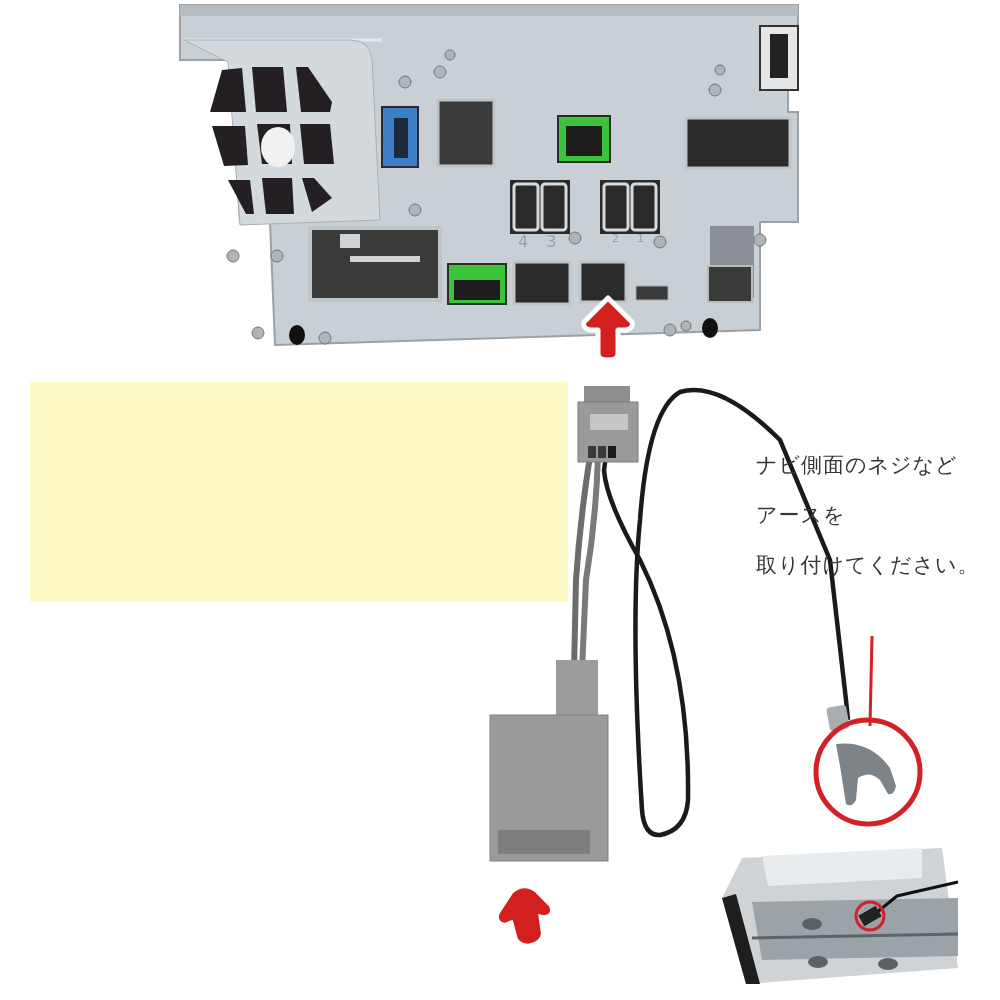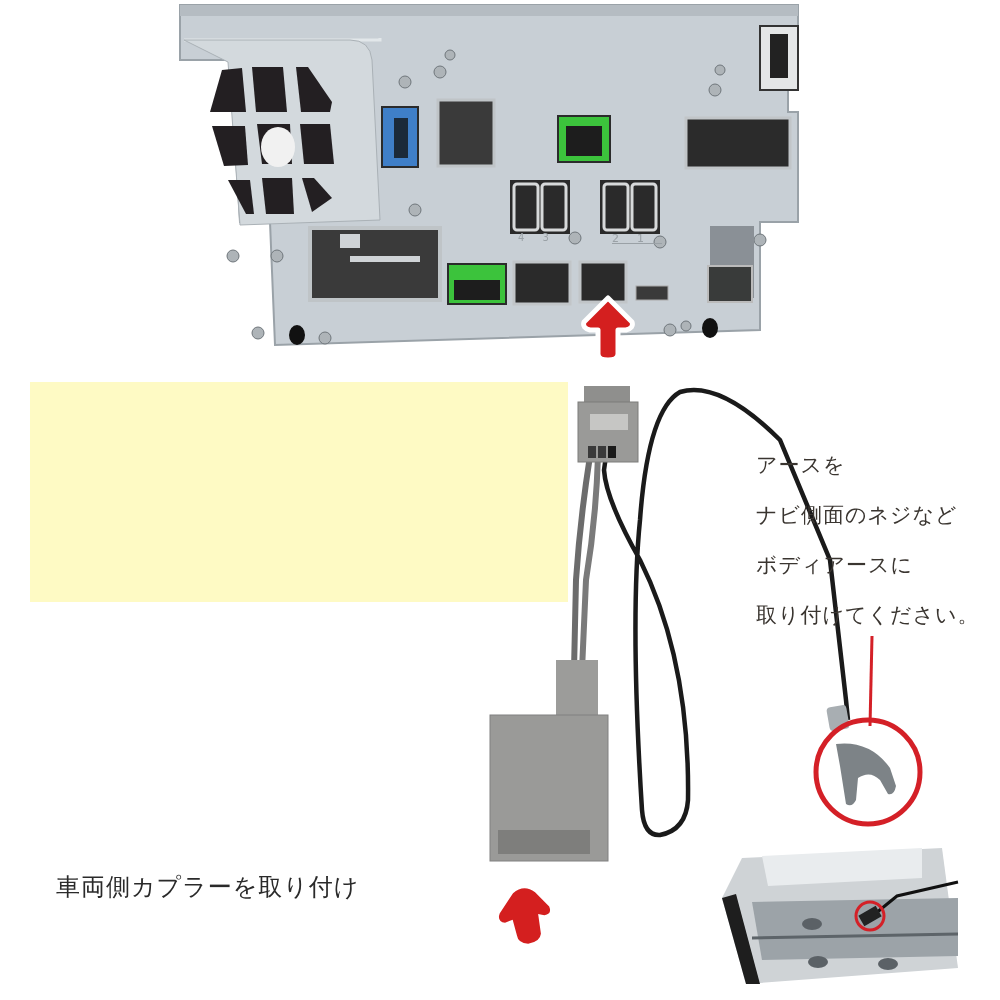--- a/index.html
+++ b/index.html
@@ -115,24 +115,24 @@
     <rect x="466" y="286" width="32" height="14" fill="#3a3a3a" stroke="#aaa"></rect>
 
     <rect x="540" y="226" width="44" height="72" fill="#8a9096"></rect>
     <rect x="538" y="266" width="44" height="36" fill="#393b3a" stroke="#bbb" stroke-width="2"></rect>
 
     <ellipse cx="127" cy="335" rx="8" ry="10" fill="#111"></ellipse>
     <ellipse cx="540" cy="328" rx="8" ry="10" fill="#111"></ellipse>
   </svg>
 </div>
 
-<span class="abs" style="left:518px;top:232px;font-size:10px;color:#9aa1a6;letter-spacing:18px;z-index:1;">
+<span class="abs" style="left:518px;top:232px;font-size:16px;color:#9aa1a6;letter-spacing:18px;z-index:1;">
   <span>4</span><span>3</span>
 </span>
-<span class="abs" style="left:612px;top:232px;font-size:11px;color:#9aa1a6;letter-spacing:18px;z-index:1;text-decoration:underline;">
+<span class="abs" style="left:612px;top:232px;font-size:11px;color:#9aa1a6;letter-spacing:18px;z-index:1;">
   <span>2</span><span>1</span>
 </span>
 
 <div class="abs arrow-up" style="left:578px;top:294px;width:60px;height:68px;">
   <svg viewBox="0 0 60 68" width="60" height="68">
     <path d="M30 4 L54 28 Q56 34 48 36 L40 36 L40 60 Q40 66 30 66 Q20 66 20 60 L20 36 L12 36 Q4 34 6 28 Z" fill="#d41f1f" stroke="#ffffff" stroke-width="5" stroke-linejoin="round"></path>
   </svg>
 </div>
 
 <div class="abs note-box">
@@ -177,27 +177,25 @@
 
     <rect x="828" y="706" width="20" height="24" rx="4" fill="#a8aeb2" transform="rotate(-10 838 718)"></rect>
     <path d="M836 744 Q870 740 890 768 L896 786 Q894 796 888 794 L880 780 Q870 770 858 778 L856 800 Q852 808 846 804 L840 766 Z" fill="#7d8387"></path>
 
     <line x1="872" y1="636" x2="870" y2="726" stroke="#d42027" stroke-width="3"></line>
     <circle cx="868" cy="772" r="52" fill="none" stroke="#d42027" stroke-width="5"></circle>
   </svg>
 </div>
 
 <div class="abs ground-text">
+  <div>ナビ側面のネジなど</div>
   <div>アースを</div>
-  <div>ナビ側面のネジなど</div>
-  <div>ボディアースに</div>
   <div>取り付けてください。</div>
 </div>
 
 <div class="abs bottom-text">
-  <div>車両側カプラーを取り付け</div>
 </div>
 
 <div class="abs arrow-up" style="left:494px;top:882px;width:60px;height:62px;">
   <svg viewBox="0 0 60 62" width="60" height="62">
     <path d="M22 10 Q34 2 44 12 L56 28 Q58 36 50 36 L44 34 L44 54 Q42 62 30 62 Q20 60 20 52 L18 36 L10 38 Q2 36 6 28 Z" fill="#d41f1f" transform="rotate(-8 30 32)"></path>
   </svg>
 </div>
 
 </body></html>

